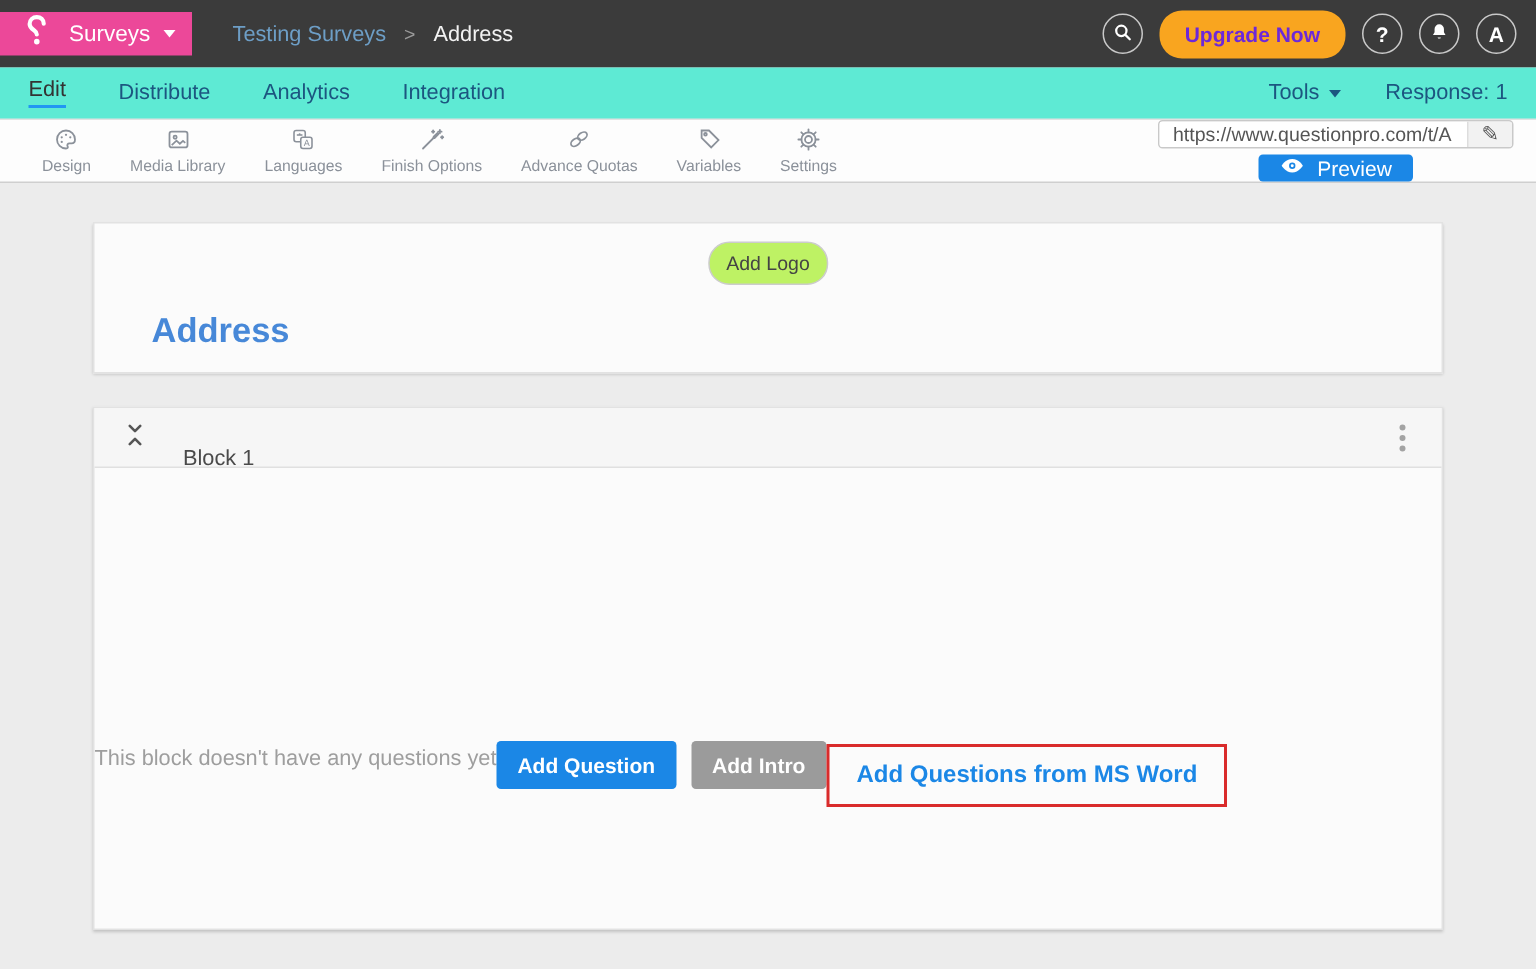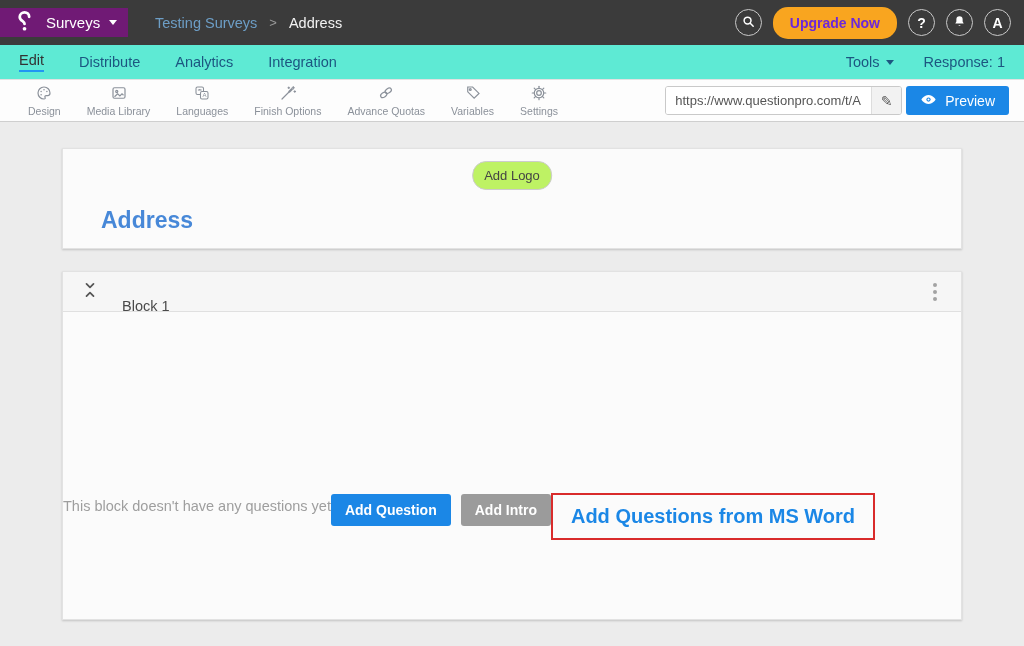--- a/index.html
+++ b/index.html
@@ -1,21 +1,21 @@
 <!DOCTYPE html>
 <html><head>
 <meta charset="utf-8">
 <style>
   * { margin:0; padding:0; box-sizing:border-box; }
   html,body { width:1024px; height:646px; overflow:hidden;
     font-family:"Liberation Sans", sans-serif; background:#ececec; }
 
   
   .topbar { height:45px; background:#3b3b3b; display:flex; align-items:center; }
-  .logo-area { width:128px; height:29px; background:#701a75; display:flex;
+  .logo-area { width:128px; height:29px; background:#ec4899; display:flex;
     align-items:center; padding-left:13px; gap:9px; cursor:pointer; }
   .product-label { color:#fff; font-size:15px; }
   .caret { width:0; height:0; border-left:4px solid transparent;
     border-right:4px solid transparent; border-top:5px solid #fff; display:inline-block; }
   .breadcrumb { display:flex; align-items:center; gap:12px; margin-left:27px; font-size:14.5px; }
   .crumb-parent { color:#6d9ec6; cursor:pointer; }
   .crumb-sep { color:#9a9a9a; font-size:13px; }
   .crumb-current { color:#f2f2f2; }
   .topbar-right { margin-left:auto; display:flex; align-items:center; gap:11px; padding-right:13px; }
   .circle-btn { width:27px; height:27px; border:1.5px solid #c9c9c9; border-radius:50%;
@@ -35,21 +35,21 @@
   .tools-btn .caret { border-top-color:#1c5680; }
   .response-label { font-size:14.5px; color:#1c5680; }
 
   
   .toolbar { height:42px; background:#fdfdfd; border-bottom:1px solid #cfcfcf;
     display:flex; align-items:stretch; padding-left:15px; }
   .tool-item { display:flex; flex-direction:column; align-items:center; justify-content:center;
     gap:3px; padding:0 13px; color:#8b919a; font-size:10.5px; cursor:pointer; white-space:nowrap; }
   .tool-item.active { background:#ececec; }
   .tool-item svg { display:block; }
-  .toolbar-right { margin-left:auto; display:flex; align-items:center; gap:4px; padding-right:15px; }
+  .toolbar-right { margin-left:auto; display:flex; align-items:center; gap:4px; padding-right:15px;flex-direction:column; }
   .url-group { display:flex; align-items:stretch; height:29px; border:1px solid #c9c9c9;
     border-radius:3px; overflow:hidden; background:#fff; }
   .url-input { border:none; outline:none; width:205px; padding:0 9px; font-size:13px;
     color:#555; font-family:"Liberation Sans", sans-serif; background:#fff; }
   .url-edit-btn { width:30px; background:#f2f2f2; border:none; border-left:1px solid #ddd;
     color:#555; font-size:14px; cursor:pointer; display:flex; align-items:center; justify-content:center; }
   .preview-btn { background:#1b87e6; color:#fff; border:none; border-radius:3px; height:29px;
     padding:0 14px; font-size:14px; display:flex; align-items:center; gap:8px; cursor:pointer; }
 
   
@@ -73,21 +73,21 @@
   .kebab-btn .dot { width:4px; height:4px; border-radius:50%; background:#a3a3a3; }
 
   .block-body { flex:1; display:flex; flex-direction:row; align-items:center; padding-top:102px; }
   .empty-msg { font-size:14.5px; color:#9e9e9e; margin-bottom:22px; }
   .btn-row { display:flex; gap:10px; margin-bottom:14px; }
   .btn { border:none; border-radius:3px; color:#fff; font-weight:bold; font-size:14px;
     padding:8px 14px; cursor:pointer; font-family:"Liberation Sans", sans-serif; }
   .btn-primary { background:#1b87e6; }
   .btn-gray { background:#9b9b9b; }
   .ms-word-box { border:2px solid #d92b2b; padding:10px 18px; }
-  .ms-word-link { color:#1b87e6; font-weight:bold; font-size:20px; text-decoration:none; cursor:pointer; }
+  .ms-word-link { color:#1b87e6; font-weight:bold; font-size:16px; text-decoration:none; cursor:pointer; }
 </style>
 </head>
 <body>
 
 <header class="topbar">
   <div class="logo-area">
     <span>
       <svg width="24" height="26" viewBox="0 0 26 26">
         <g transform="scale(-1,1) translate(-26,0)">
           <path d="M8.5 8.5c0-3 2.2-4.8 5-4.8s5.2 2 5.2 5c0 2.6-1.9 3.7-3.4 4.7-1.1.8-1.8 1.4-1.8 2.8" fill="none" stroke="#fff" stroke-width="3" stroke-linecap="round"></path>

